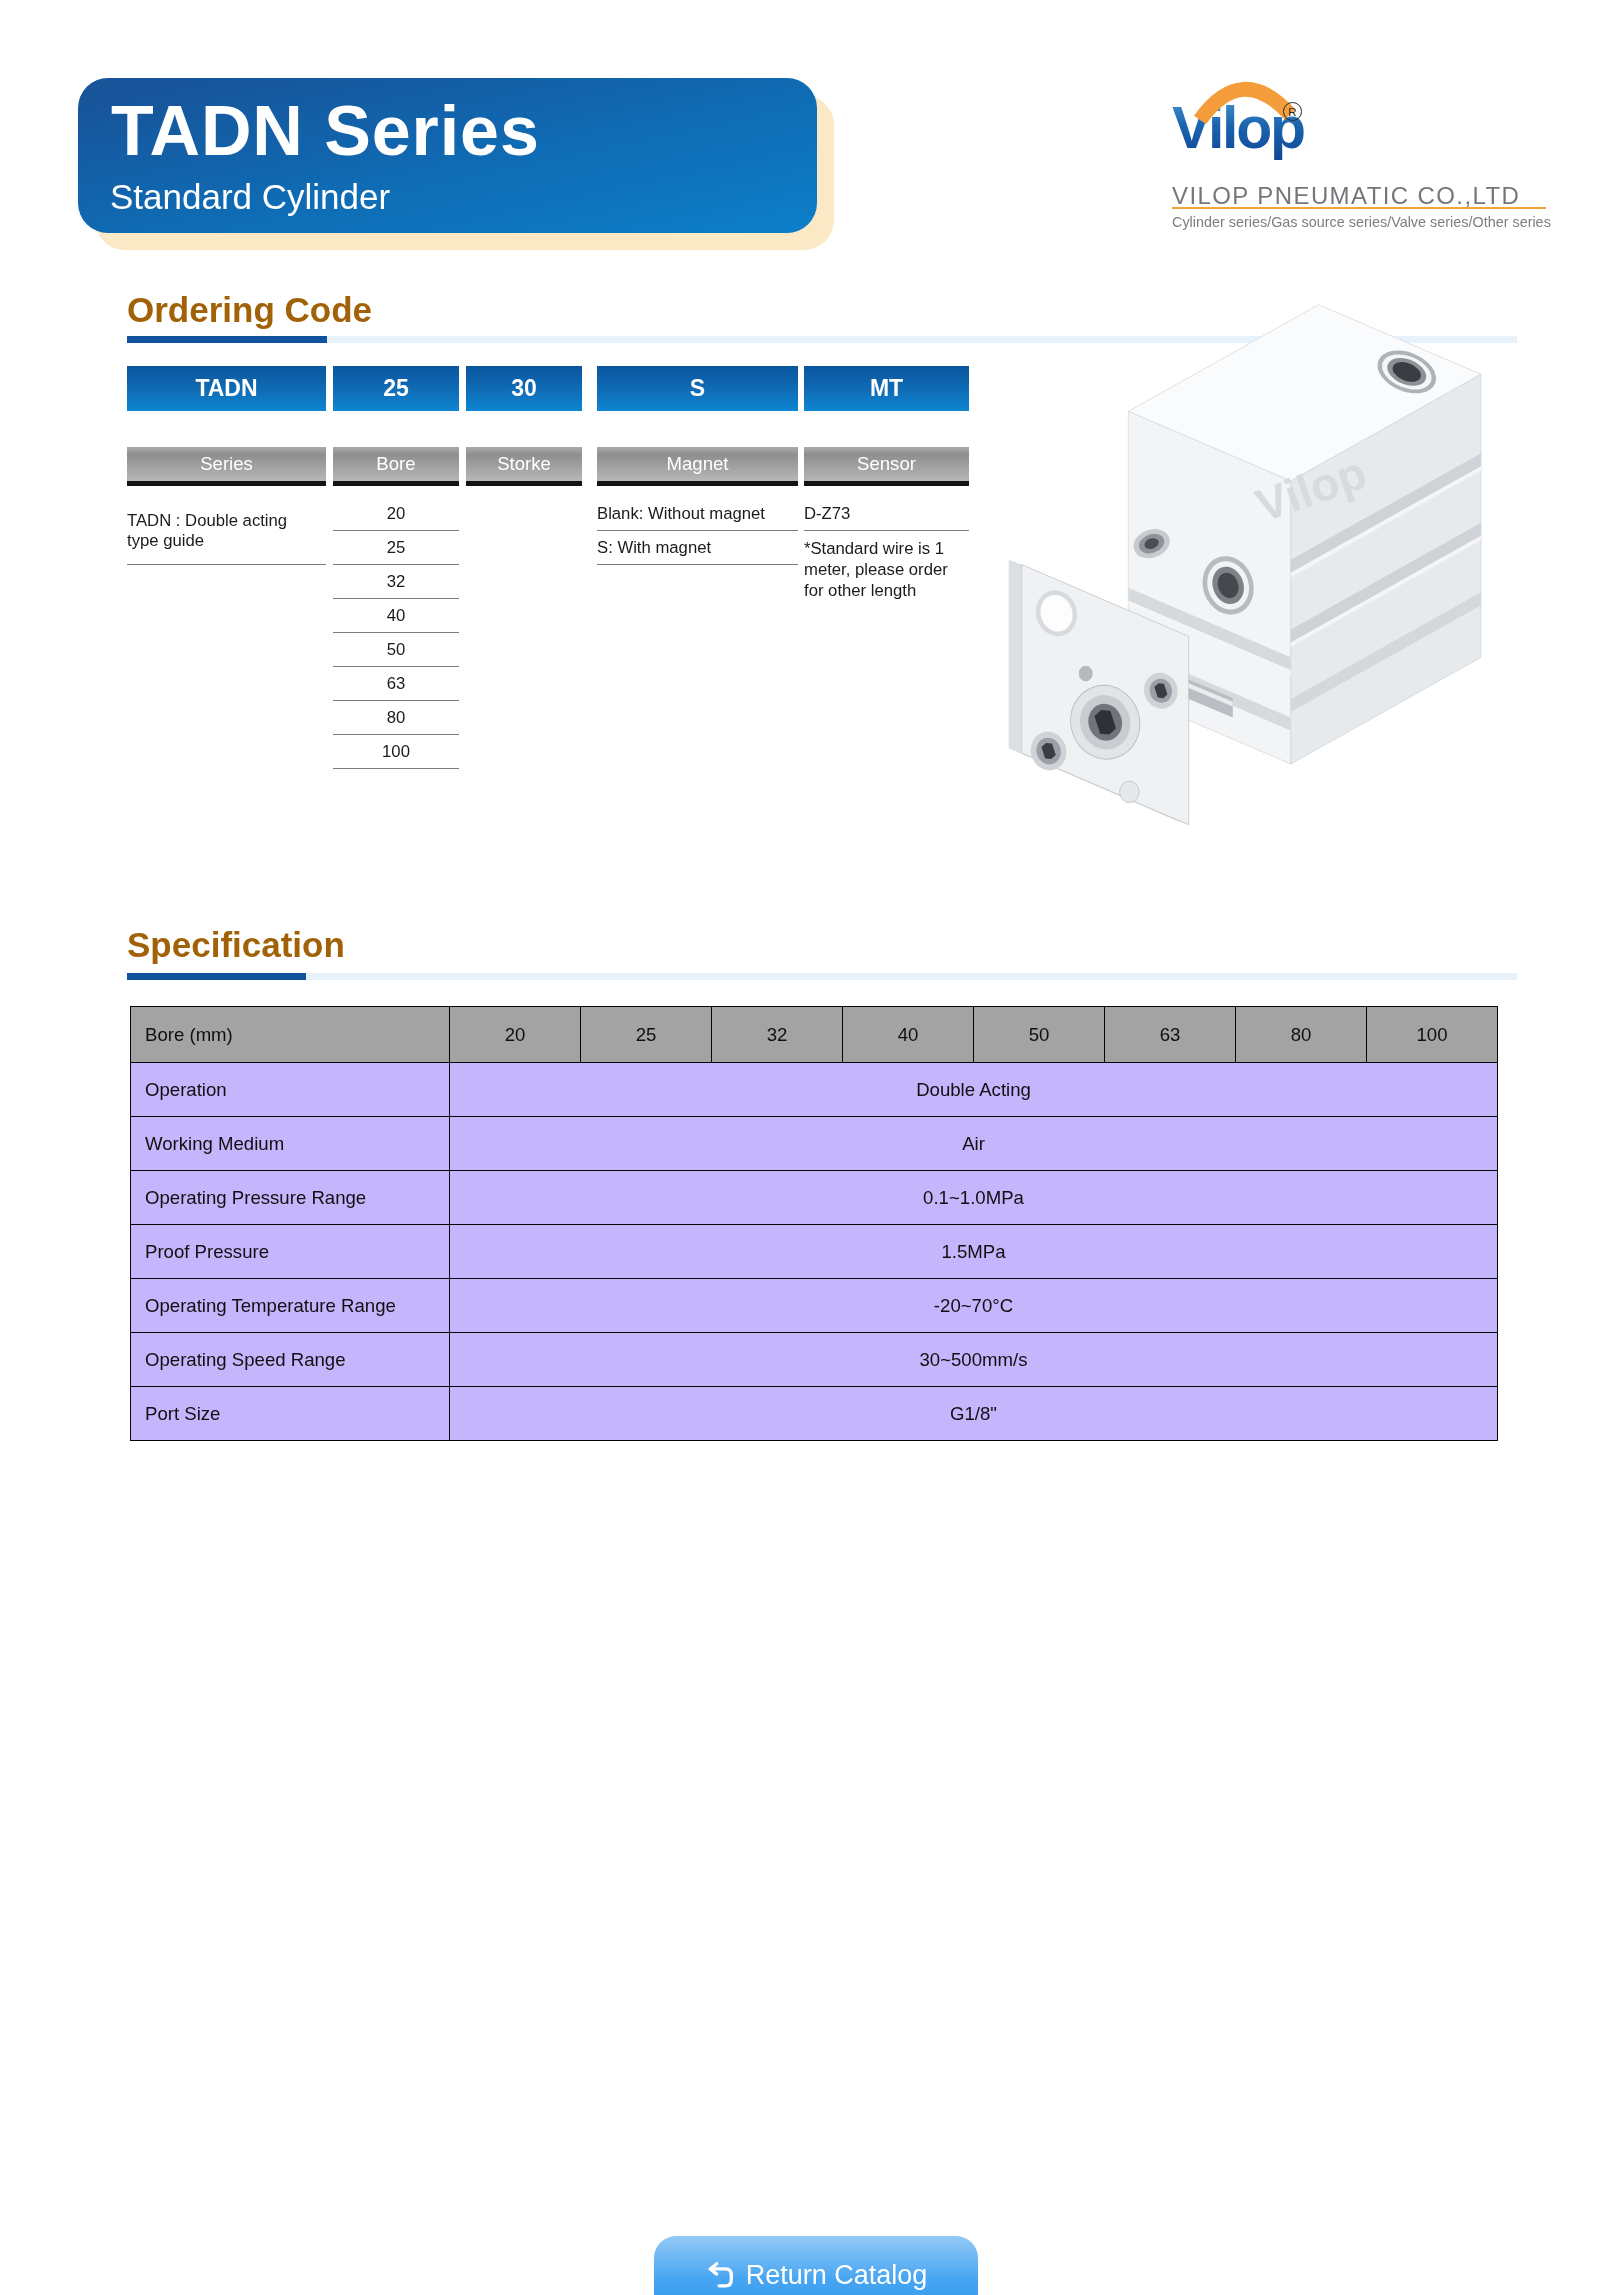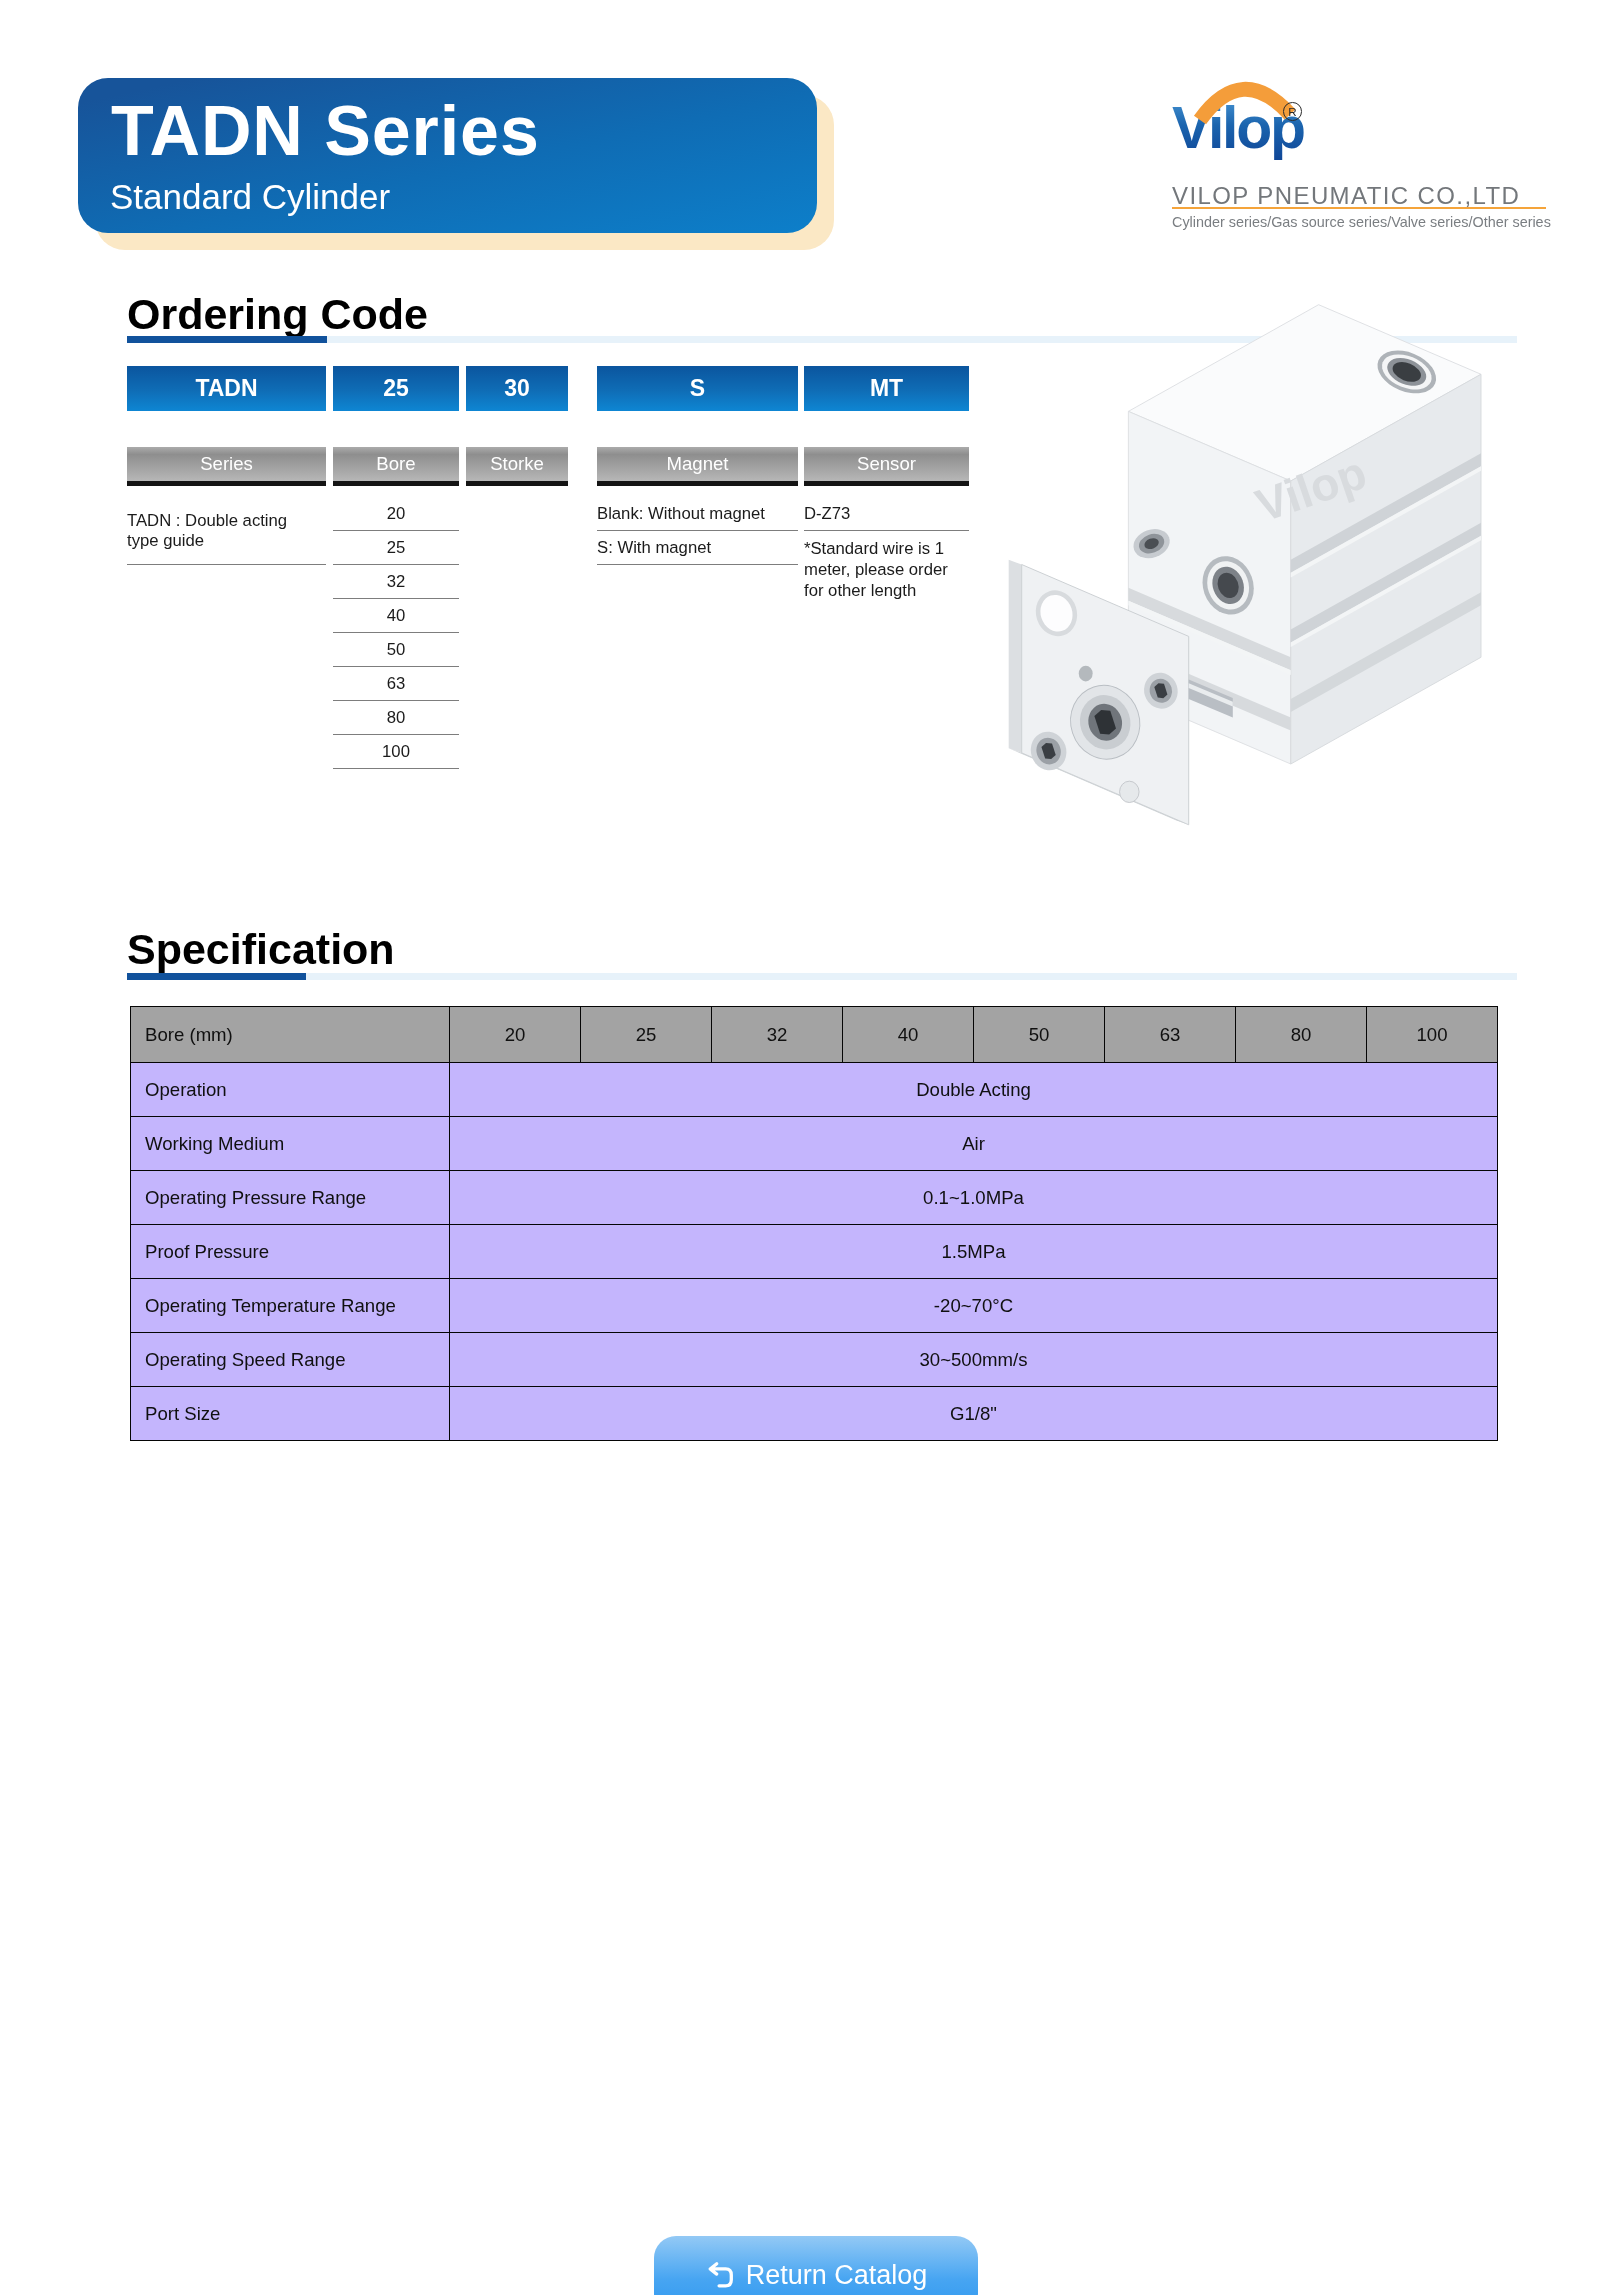--- a/index.html
+++ b/index.html
@@ -19,35 +19,35 @@
              background:linear-gradient(180deg,#4796d4 0%,#1b64ae 45%,#0f4697 100%);
              -webkit-background-clip:text;background-clip:text;color:transparent;line-height:1.1;}
   .logo-arc{left:1187px;top:68px;width:116px;height:58px;}
   .logo-reg{left:1283px;top:102px;width:16.7px;height:16.7px;border:1.4px solid #2b2b2b;border-radius:50%;
             display:flex;align-items:center;justify-content:center;font-size:11.6px;font-weight:400;color:#2b2b2b;}
   .logo-company{left:1172px;top:182px;font-size:24px;letter-spacing:1.4px;color:#73777b;white-space:nowrap;}
   .logo-rule{left:1172px;top:207px;width:374px;height:1.9px;background:#f5a43a;}
   .logo-tagline{left:1172px;top:214px;font-size:14.4px;color:#7a7e82;white-space:nowrap;}
 
   
-  .sec-title{font-size:43px;font-weight:700;color:#000000;line-height:1.05;}
+  .sec-title{font-size:35px;font-weight:700;color:#a16207;line-height:1.05;}
   .sec1-title{left:127px;top:292px;}
   .sec2-title{left:127px;top:927px;}
   .sec-bar{height:7.4px;width:1390px;left:127px;}
   .sec1-bar{top:336px;background:linear-gradient(90deg,#11529c 0 200px,#e7f2fa 200px 100%);}
   .sec2-bar{top:973px;background:linear-gradient(90deg,#11529c 0 179px,#e7f2fa 179px 100%);}
 
   
   .code-box{top:366px;height:45px;display:flex;align-items:center;justify-content:center;
             color:#fff;font-size:23px;font-weight:700;
             background:linear-gradient(180deg,#0b559e 0%,#0f6db6 55%,#0e86d3 100%);}
   .field-box{top:447px;height:39px;box-sizing:border-box;border-bottom:5.6px solid #141414;
              display:flex;align-items:center;justify-content:center;color:#fff;font-size:18.6px;
              background:linear-gradient(180deg,#ababab 0%,#8e8e8e 22%,#b7b7b7 100%);}
-  .cx1{left:127px;width:199px;} .cx2{left:333px;width:126px;} .cx3{left:466px;width:102px;}
+  .cx1{left:127px;width:199px;} .cx2{left:333px;width:126px;} .cx3{left:466px;width:116px;}
   .cx4{left:597px;width:201px;} .cx5{left:804px;width:165px;}
 
   
   .list-col{top:497px;font-size:16.7px;color:#1b1b1b;}
   .list-item{height:34px;box-sizing:border-box;border-bottom:1.4px solid #7d7d7d;
              display:flex;align-items:center;}
   .list-item.center{justify-content:center;}
   .series-col{left:127px;width:199px;}
   .bore-col{left:333px;width:126px;}
   .magnet-col{left:597px;width:201px;}

